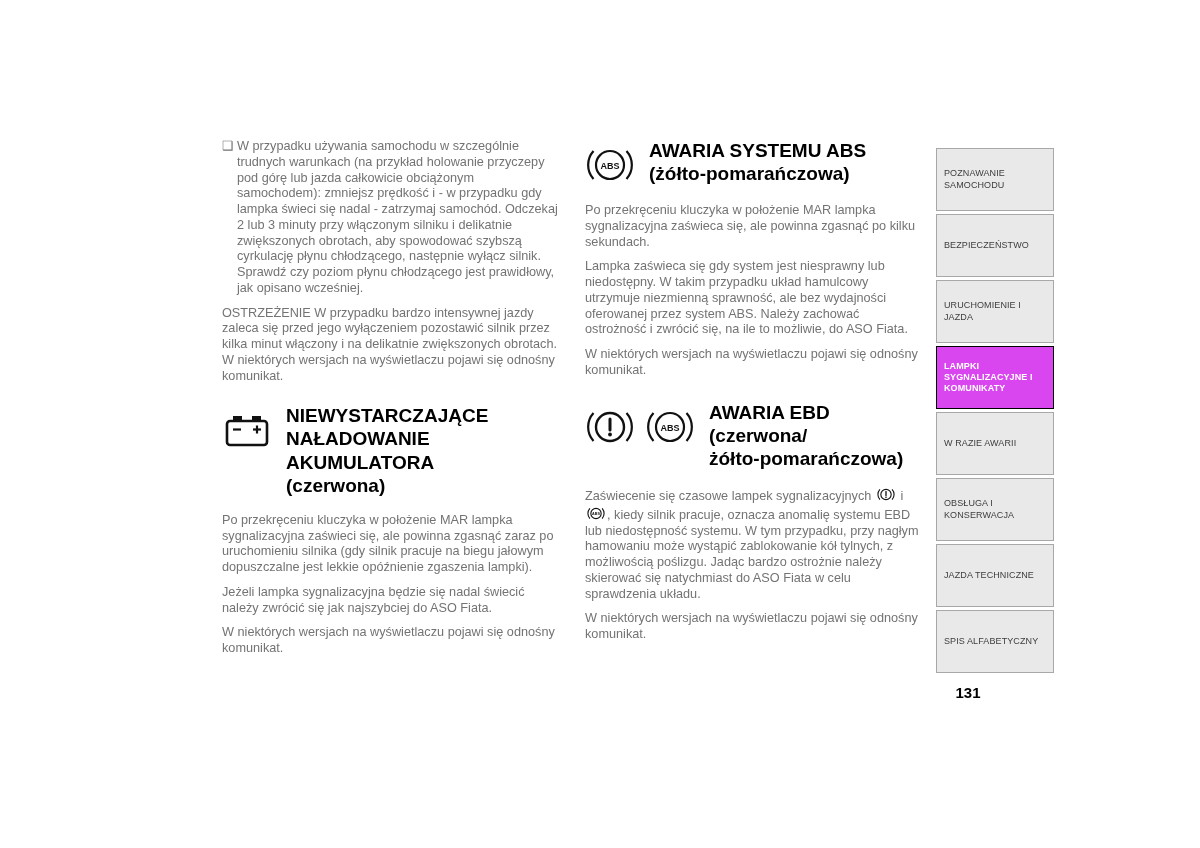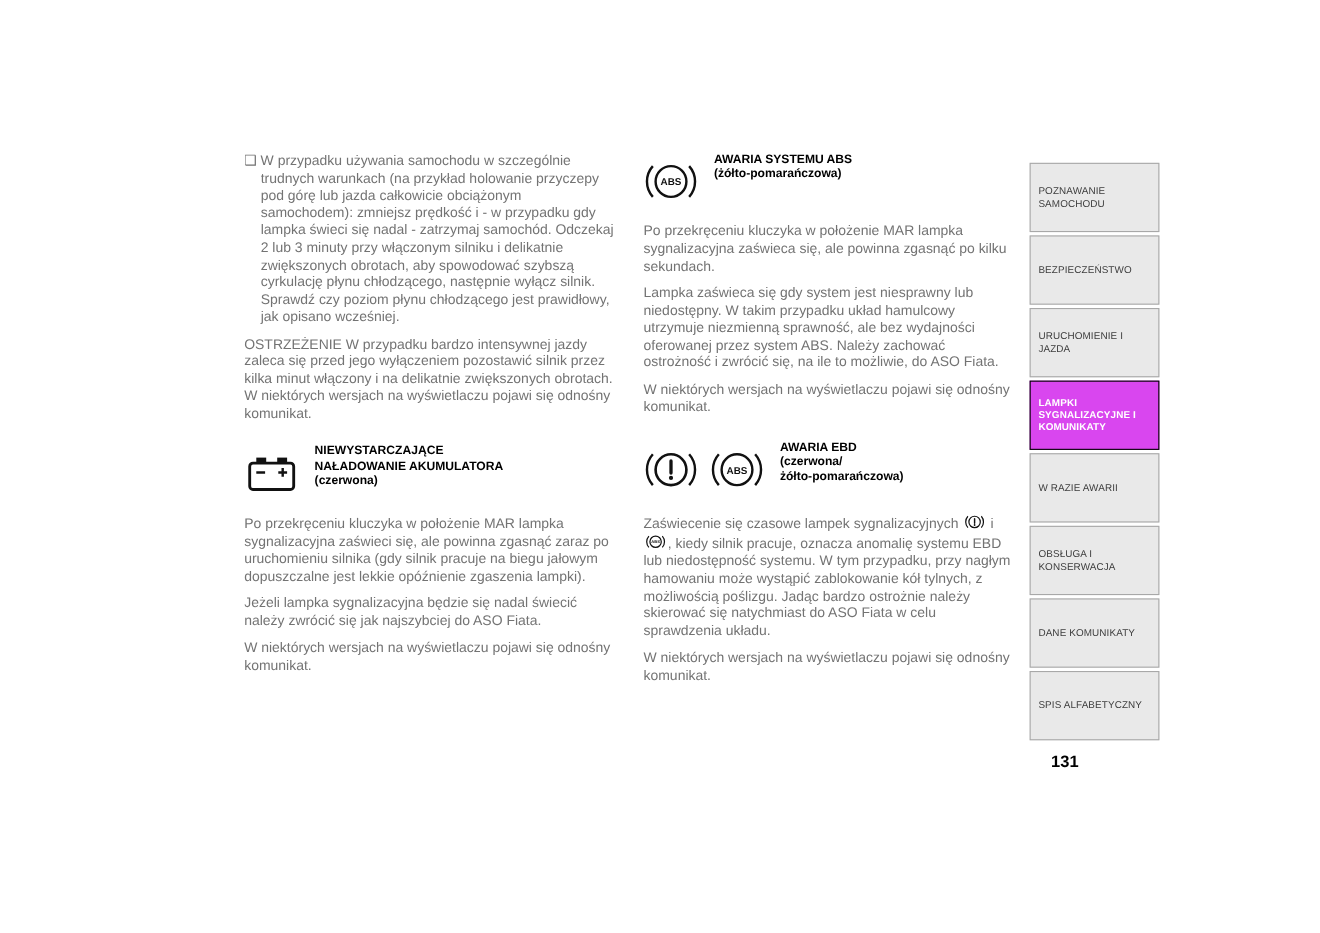--- a/index.html
+++ b/index.html
@@ -18,21 +18,21 @@
   p.body-text {
     font-size:12.7px;
     line-height:1.24;
     margin-bottom:9px;
     color:#737373;
   }
   .hang { padding-left:15px; text-indent:-15px; }
 
   .section-header { display:flex; align-items:flex-start; margin:20px 0 16px 0; }
   .section-header.first { margin-top:0; margin-bottom:15px; }
-  .section-title { font-weight:bold; font-size:11px; line-height:1.22; color:#000; }
+  .section-title { font-weight:bold; font-size:19px; line-height:1.22; color:#000; }
   .header-icons { display:flex; flex:0 0 auto; }
   .icon-lg { width:50px; height:46px; flex:0 0 auto; margin-top:3px; }
   .icon-gap { margin-right:14px; }
   .icon-gap-sm { margin-right:10px; }
   .icon-inline {
     width:22px; height:17px;
     display:inline-block;
     vertical-align:-3px;
   }
 
@@ -176,20 +176,20 @@
   <div class="sidebar-tab active">
       <span>LAMPKI SYGNALIZACYJNE I KOMUNIKATY</span>
     </div>
   <div class="sidebar-tab">
       <span>W RAZIE AWARII</span>
     </div>
   <div class="sidebar-tab">
       <span>OBSŁUGA I KONSERWACJA</span>
     </div>
   <div class="sidebar-tab">
-      <span>DANE KOMUNIKATY</span>
+      <span>JAZDA TECHNICZNE</span>
     </div>
   <div class="sidebar-tab">
       <span>SPIS ALFABETYCZNY</span>
     </div>
 </div>
 
 <div class="page-number">131</div>
 
 </body></html>

